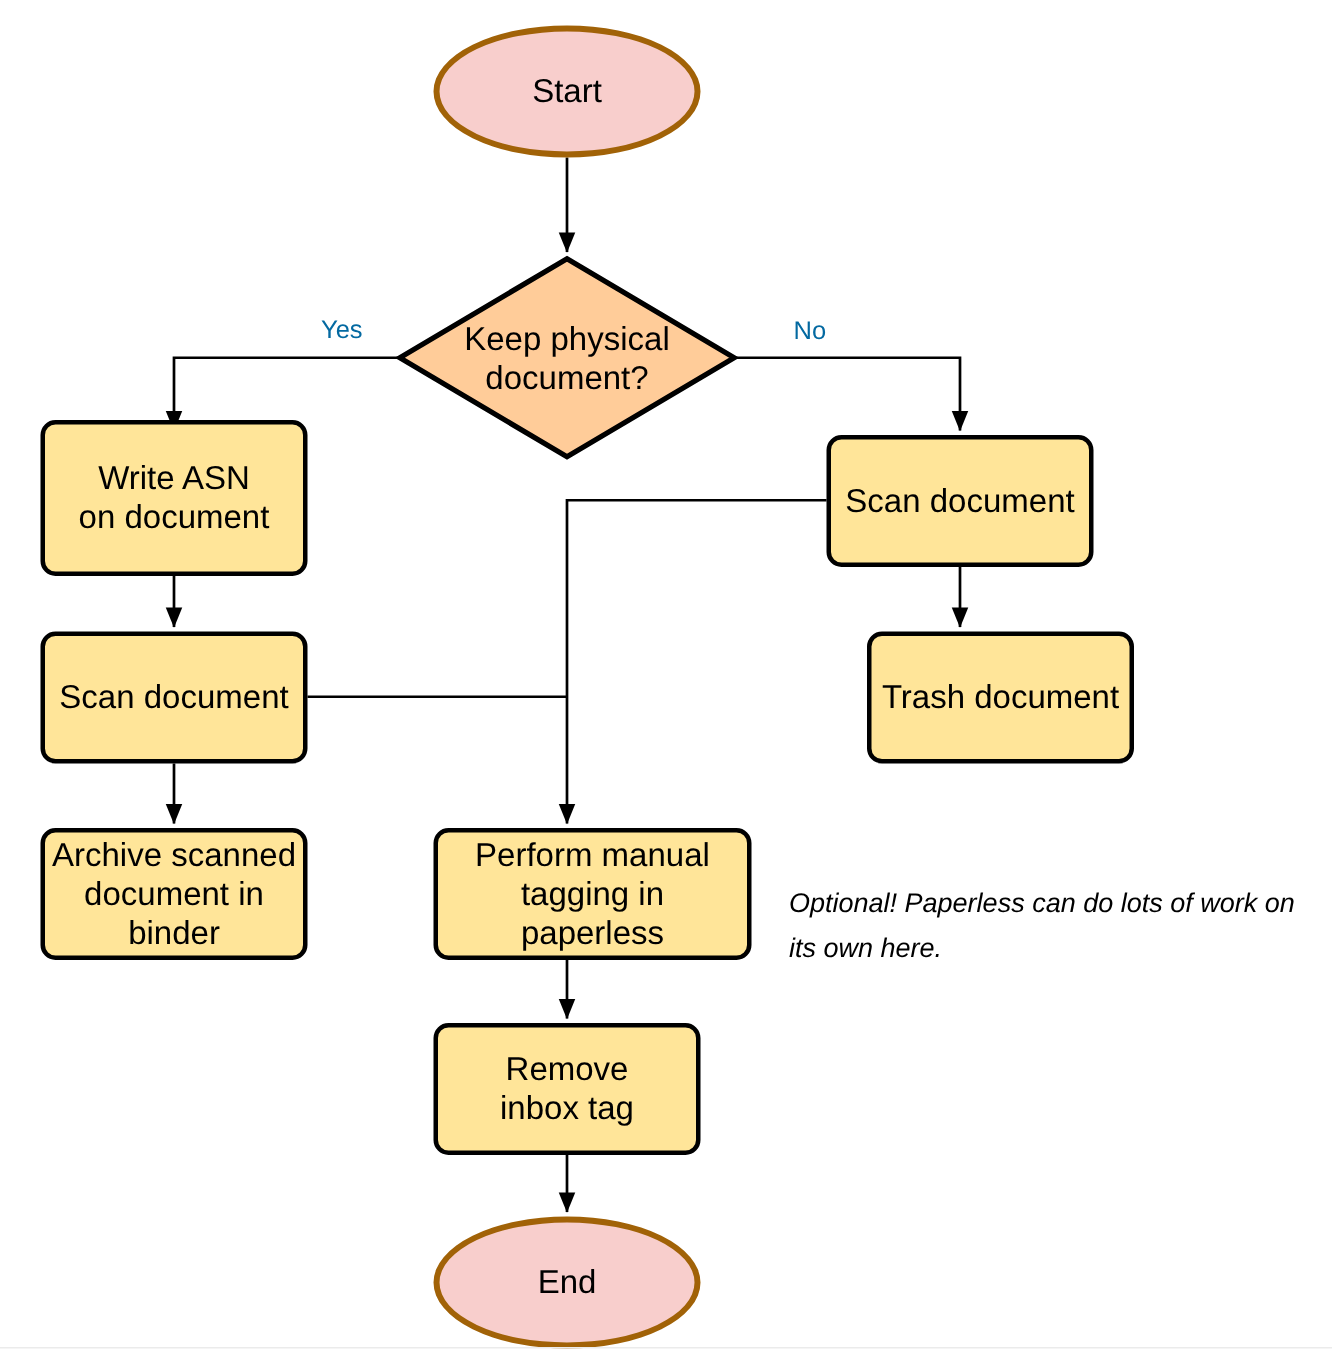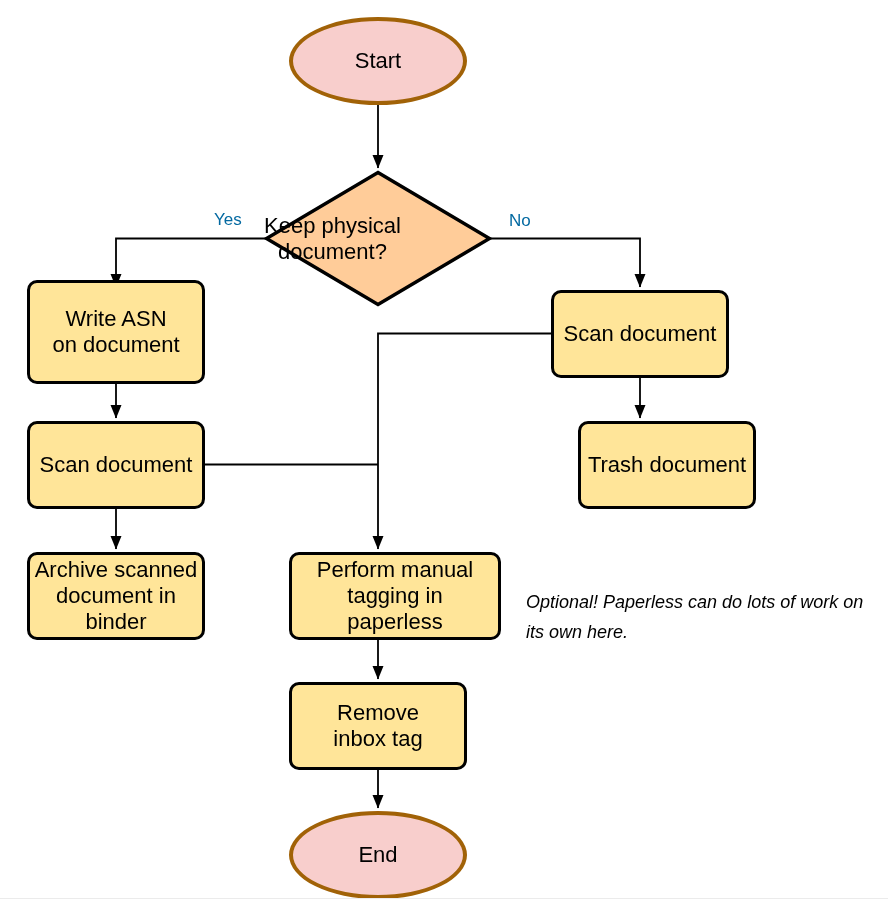--- a/index.html
+++ b/index.html
@@ -50,21 +50,21 @@
     position: absolute;
     left: 264px; top: 170px;
     width: 228px; height: 137px;
   }
   .decision-wrap svg { display: block; }
   .decision-label {
     position: absolute;
     left: 0; top: 0; right: 0; bottom: 0;
     display: flex;
     align-items: center;
-    justify-content: flex-start;
+    justify-content: center;
     text-align: center;
   }
   .edge-label {
     position: absolute;
     font-size: 17px;
     line-height: 20px;
     color: #0369a1;
     background: #ffffff;
     padding: 0 2px;
   }
@@ -90,21 +90,21 @@
   #node-start      { left: 289px; top: 17px;  width: 178px; height: 88px; }
   #node-write-asn  { left: 27px;  top: 280px; width: 178px; height: 104px; }
   #node-scan-left  { left: 27px;  top: 421px; width: 178px; height: 88px; }
   #node-archive    { left: 27px;  top: 552px; width: 178px; height: 88px; }
   #node-scan-right { left: 551px; top: 290px; width: 178px; height: 88px; }
   #node-trash      { left: 578px; top: 421px; width: 178px; height: 88px; }
   #node-tagging    { left: 289px; top: 552px; width: 212px; height: 88px; }
   #node-remove     { left: 289px; top: 682px; width: 178px; height: 88px; }
   #node-end        { left: 289px; top: 811px; width: 178px; height: 88px; }
   #label-yes { left: 212px; top: 210px; }
-  #label-no  { left: 507px; top: 211px; }
+  #label-no  { left: 527px; top: 211px; }
 </style>
 </head>
 <body>
 
 <div id="canvas">
 
   <svg id="edges" viewBox="0 0 888 907" xmlns="http://www.w3.org/2000/svg">
     <defs>
       <marker id="arrow" markerUnits="userSpaceOnUse" markerWidth="16" markerHeight="14" refX="14" refY="7" orient="auto">
         <polygon points="1,1.5 14.5,7 1,12.5" fill="#000000"></polygon>

